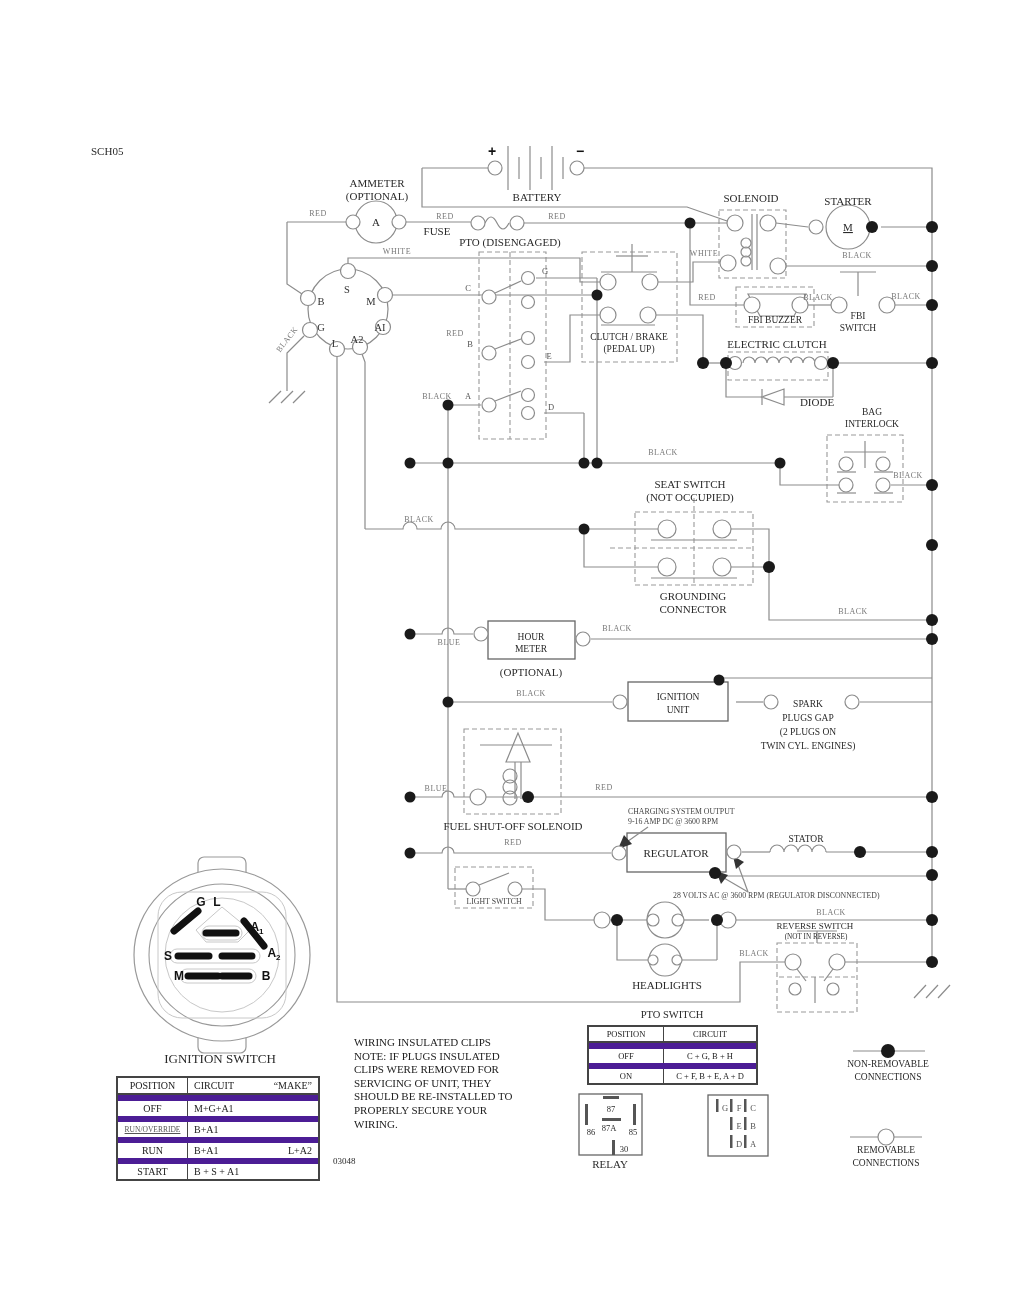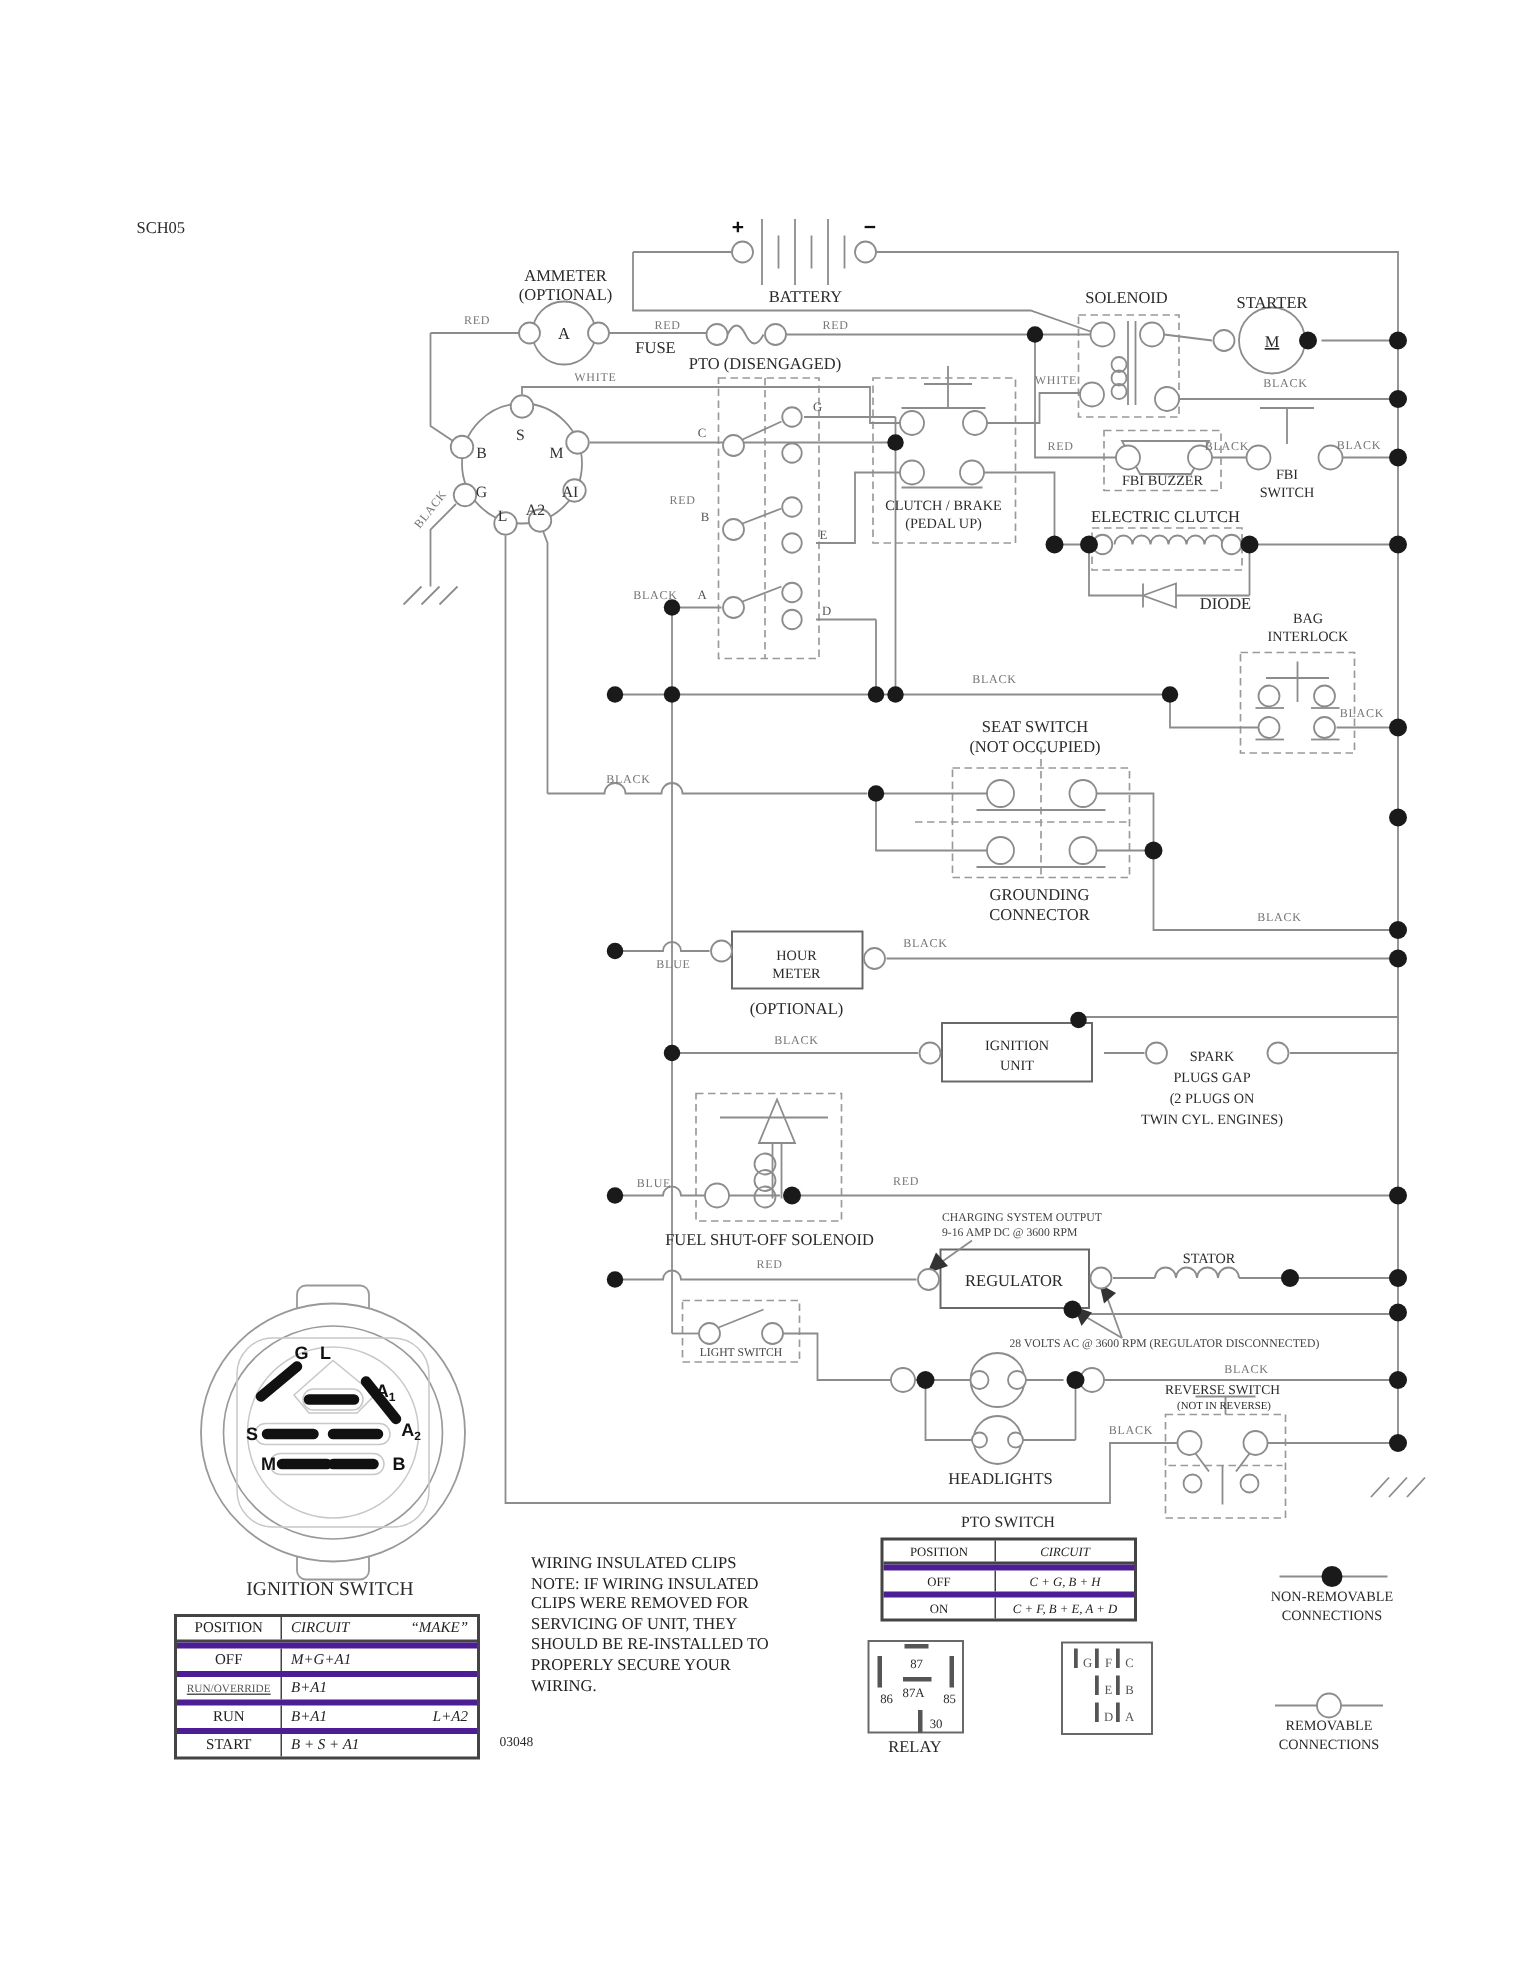--- a/index.html
+++ b/index.html
@@ -9,25 +9,25 @@
   text{font-family:"Liberation Serif",serif;fill:#2a2a2a;}
   .lbl{font-size:11px;text-anchor:middle;}
   .lbl-sm{font-size:9.5px;text-anchor:middle;}
   .wirelbl{font-size:8px;fill:#777;text-anchor:middle;letter-spacing:.5px;}
   .pinlbl{font-size:8.5px;fill:#555;text-anchor:middle;}
   .circlbl{font-size:10.5px;fill:#333;text-anchor:middle;}
   .tiny{font-size:7.8px;fill:#444;}
   .keylbl{font-family:"Liberation Sans",sans-serif;font-weight:bold;font-size:12px;fill:#111;text-anchor:middle;}
   .sign{font-family:"Liberation Sans",sans-serif;font-weight:bold;font-size:14px;text-anchor:middle;fill:#111;}
   .tbl{position:absolute;border:2px solid #444;background:#fff;box-sizing:border-box;}
-  .tbl .row{display:flex;border-top:4px solid #4c1d95;align-items:center;}
+  .tbl .row{display:flex;border-top:6px solid #4c1d95;align-items:center;}
   .tbl .row.hdr{border-top:none;border-bottom:2px solid #444;}
   .tbl .c1{width:70px;text-align:center;border-right:1px solid #444;align-self:stretch;
            display:flex;align-items:center;justify-content:center;padding:2px 1px;box-sizing:border-box;}
-  .tbl .c2{flex:1;display:flex;justify-content:space-between;padding:2px 6px;box-sizing:border-box;font-style:italic;}
+  .tbl .c2{flex:1;display:flex;justify-content:space-between;padding:2px 6px;box-sizing:border-box;}
   #ign-table{left:116px;top:1076px;width:204px;font-size:10px;}
   #pto-table{left:587px;top:1025px;width:171px;font-size:8.5px;}
   #pto-table .c1{width:75px;}
   #pto-table .c2{justify-content:center;}
   .smallpos{font-size:7.5px;color:#555;text-decoration:underline;}
   #note{position:absolute;left:354px;top:1036px;width:200px;font-size:11px;line-height:13.6px;}
 </style>
 </head>
 <body>
 
@@ -525,21 +525,21 @@
           <div class="c1">ON</div>
           <div class="c2">
             <span>C + F, B + E, A + D</span>
           </div>
         </div>
       </div>
 </div>
 
 <div id="note">
       <div>WIRING INSULATED CLIPS</div>
-      <div>NOTE:  IF WIRING INSULATED</div>
+      <div>NOTE:  IF PLUGS INSULATED</div>
       <div>CLIPS WERE REMOVED FOR</div>
       <div>SERVICING OF UNIT, THEY</div>
       <div>SHOULD BE RE-INSTALLED TO</div>
       <div>PROPERLY SECURE YOUR</div>
       <div>WIRING.</div>
     </div>
 
 </div>
 
 </body></html>

